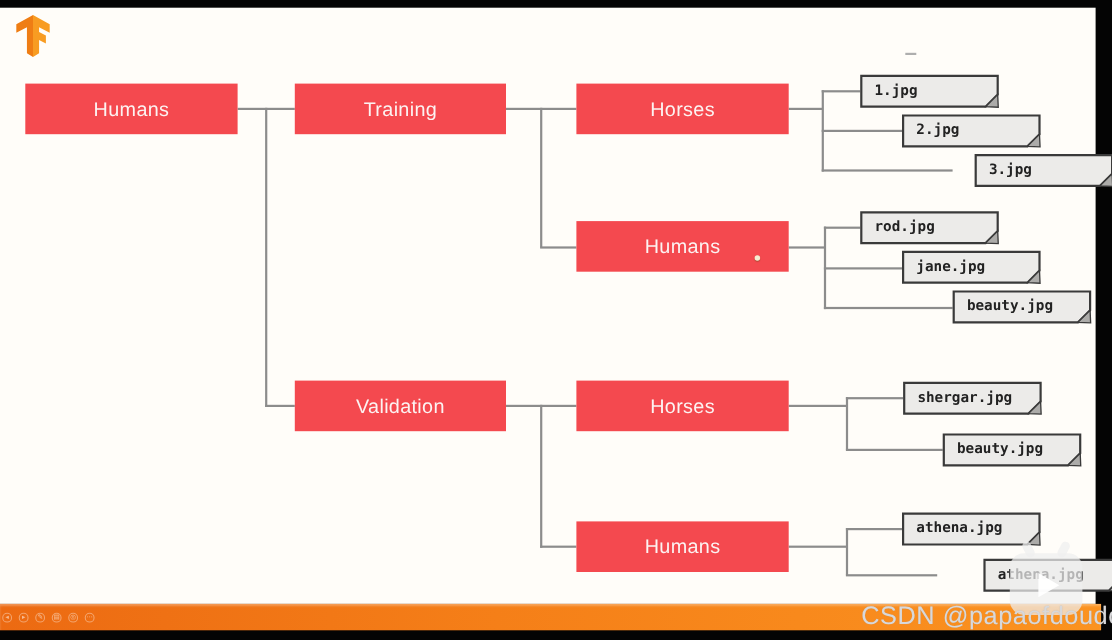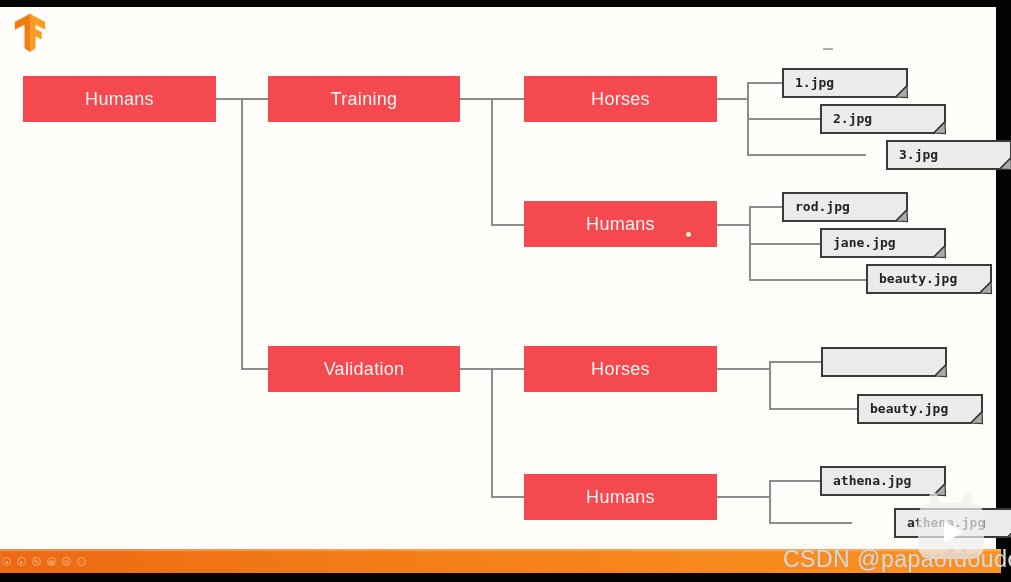--- a/index.html
+++ b/index.html
@@ -153,20 +153,21 @@
         <path d="M1 1 H125 V18 L114 29 H1 Z" fill="var(--file_fill)" stroke="var(--file_border)" stroke-width="2"></path>
         <path d="M125 18 L114 29 L125.5 29.5 Z" fill="#ACABA9" stroke="var(--file_border)" stroke-width="1.2"></path>
       </svg>
       <span class="lbl">beauty.jpg</span>
     </div>
   <div class="file" style="left:821px;top:347px;">
       <svg width="126" height="30" viewBox="0 0 126 30" style="position:absolute;left:0;top:0;overflow:visible">
         <path d="M1 1 H125 V18 L114 29 H1 Z" fill="var(--file_fill)" stroke="var(--file_border)" stroke-width="2"></path>
         <path d="M125 18 L114 29 L125.5 29.5 Z" fill="#ACABA9" stroke="var(--file_border)" stroke-width="1.2"></path>
       </svg>
+      <span class="lbl">shergar.jpg</span>
     </div>
   <div class="file" style="left:857px;top:394px;">
       <svg width="126" height="30" viewBox="0 0 126 30" style="position:absolute;left:0;top:0;overflow:visible">
         <path d="M1 1 H125 V18 L114 29 H1 Z" fill="var(--file_fill)" stroke="var(--file_border)" stroke-width="2"></path>
         <path d="M125 18 L114 29 L125.5 29.5 Z" fill="#ACABA9" stroke="var(--file_border)" stroke-width="1.2"></path>
       </svg>
       <span class="lbl">beauty.jpg</span>
     </div>
   <div class="file" style="left:820px;top:466px;">
       <svg width="126" height="30" viewBox="0 0 126 30" style="position:absolute;left:0;top:0;overflow:visible">

